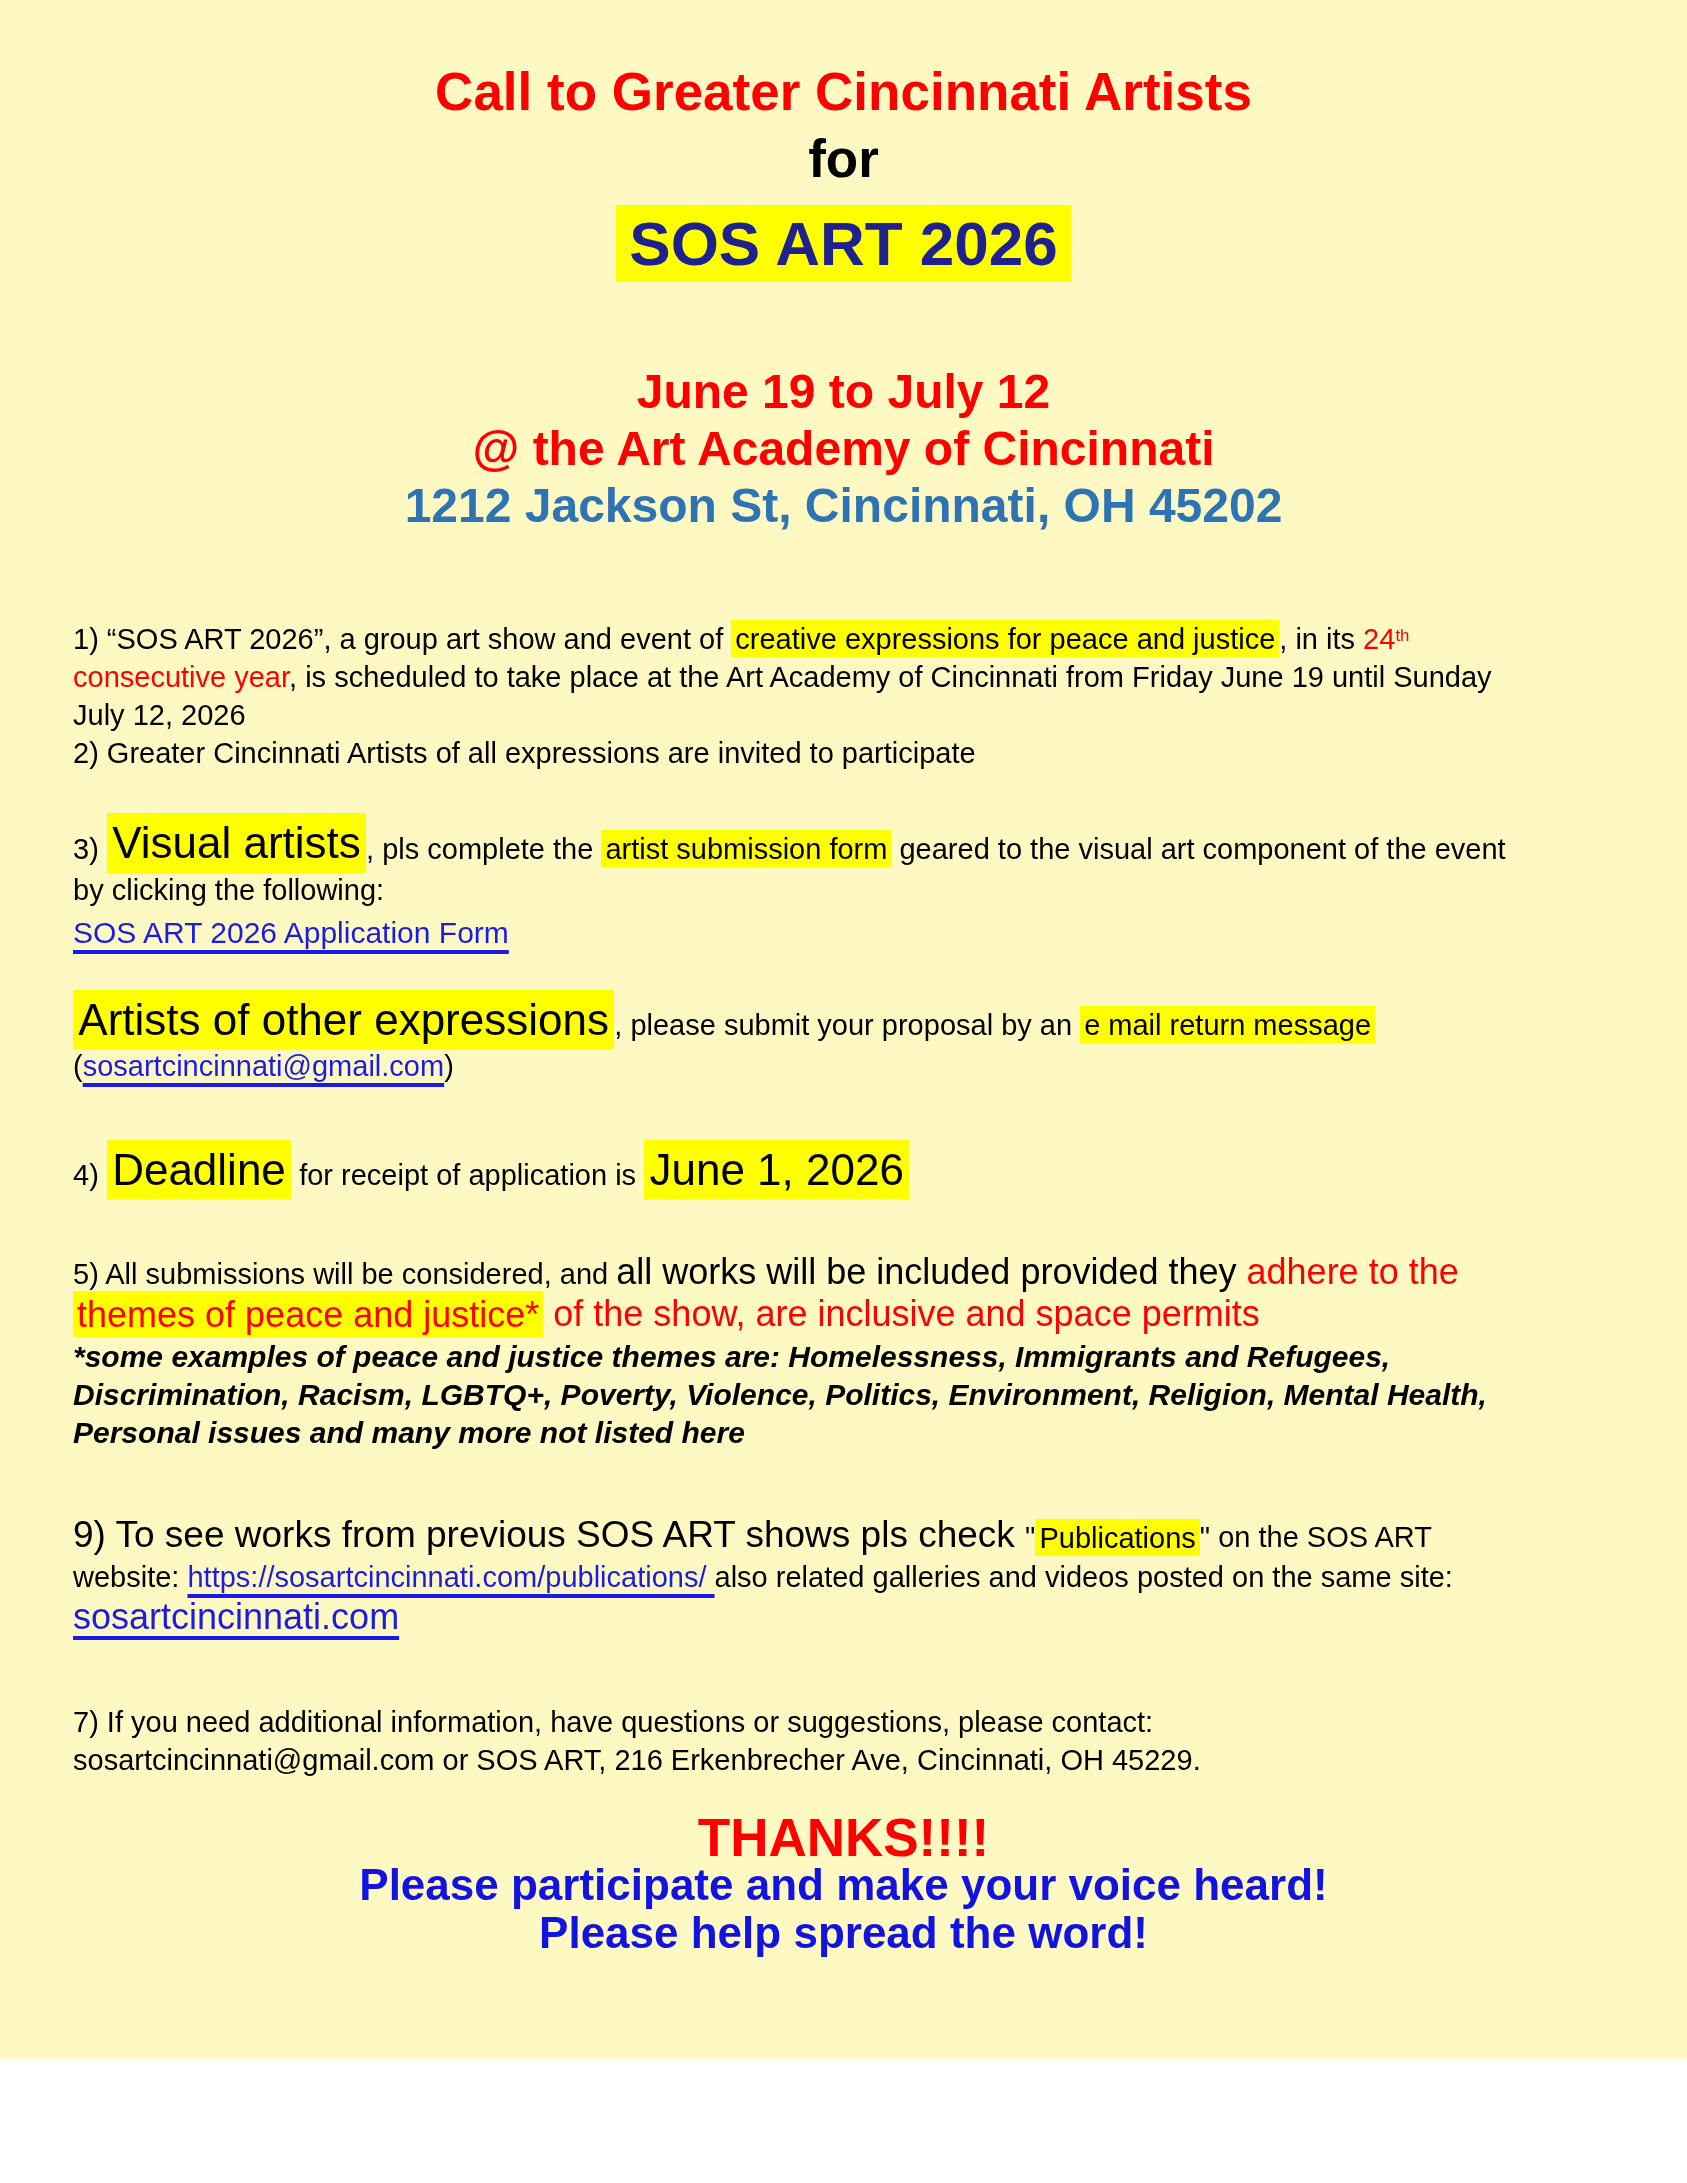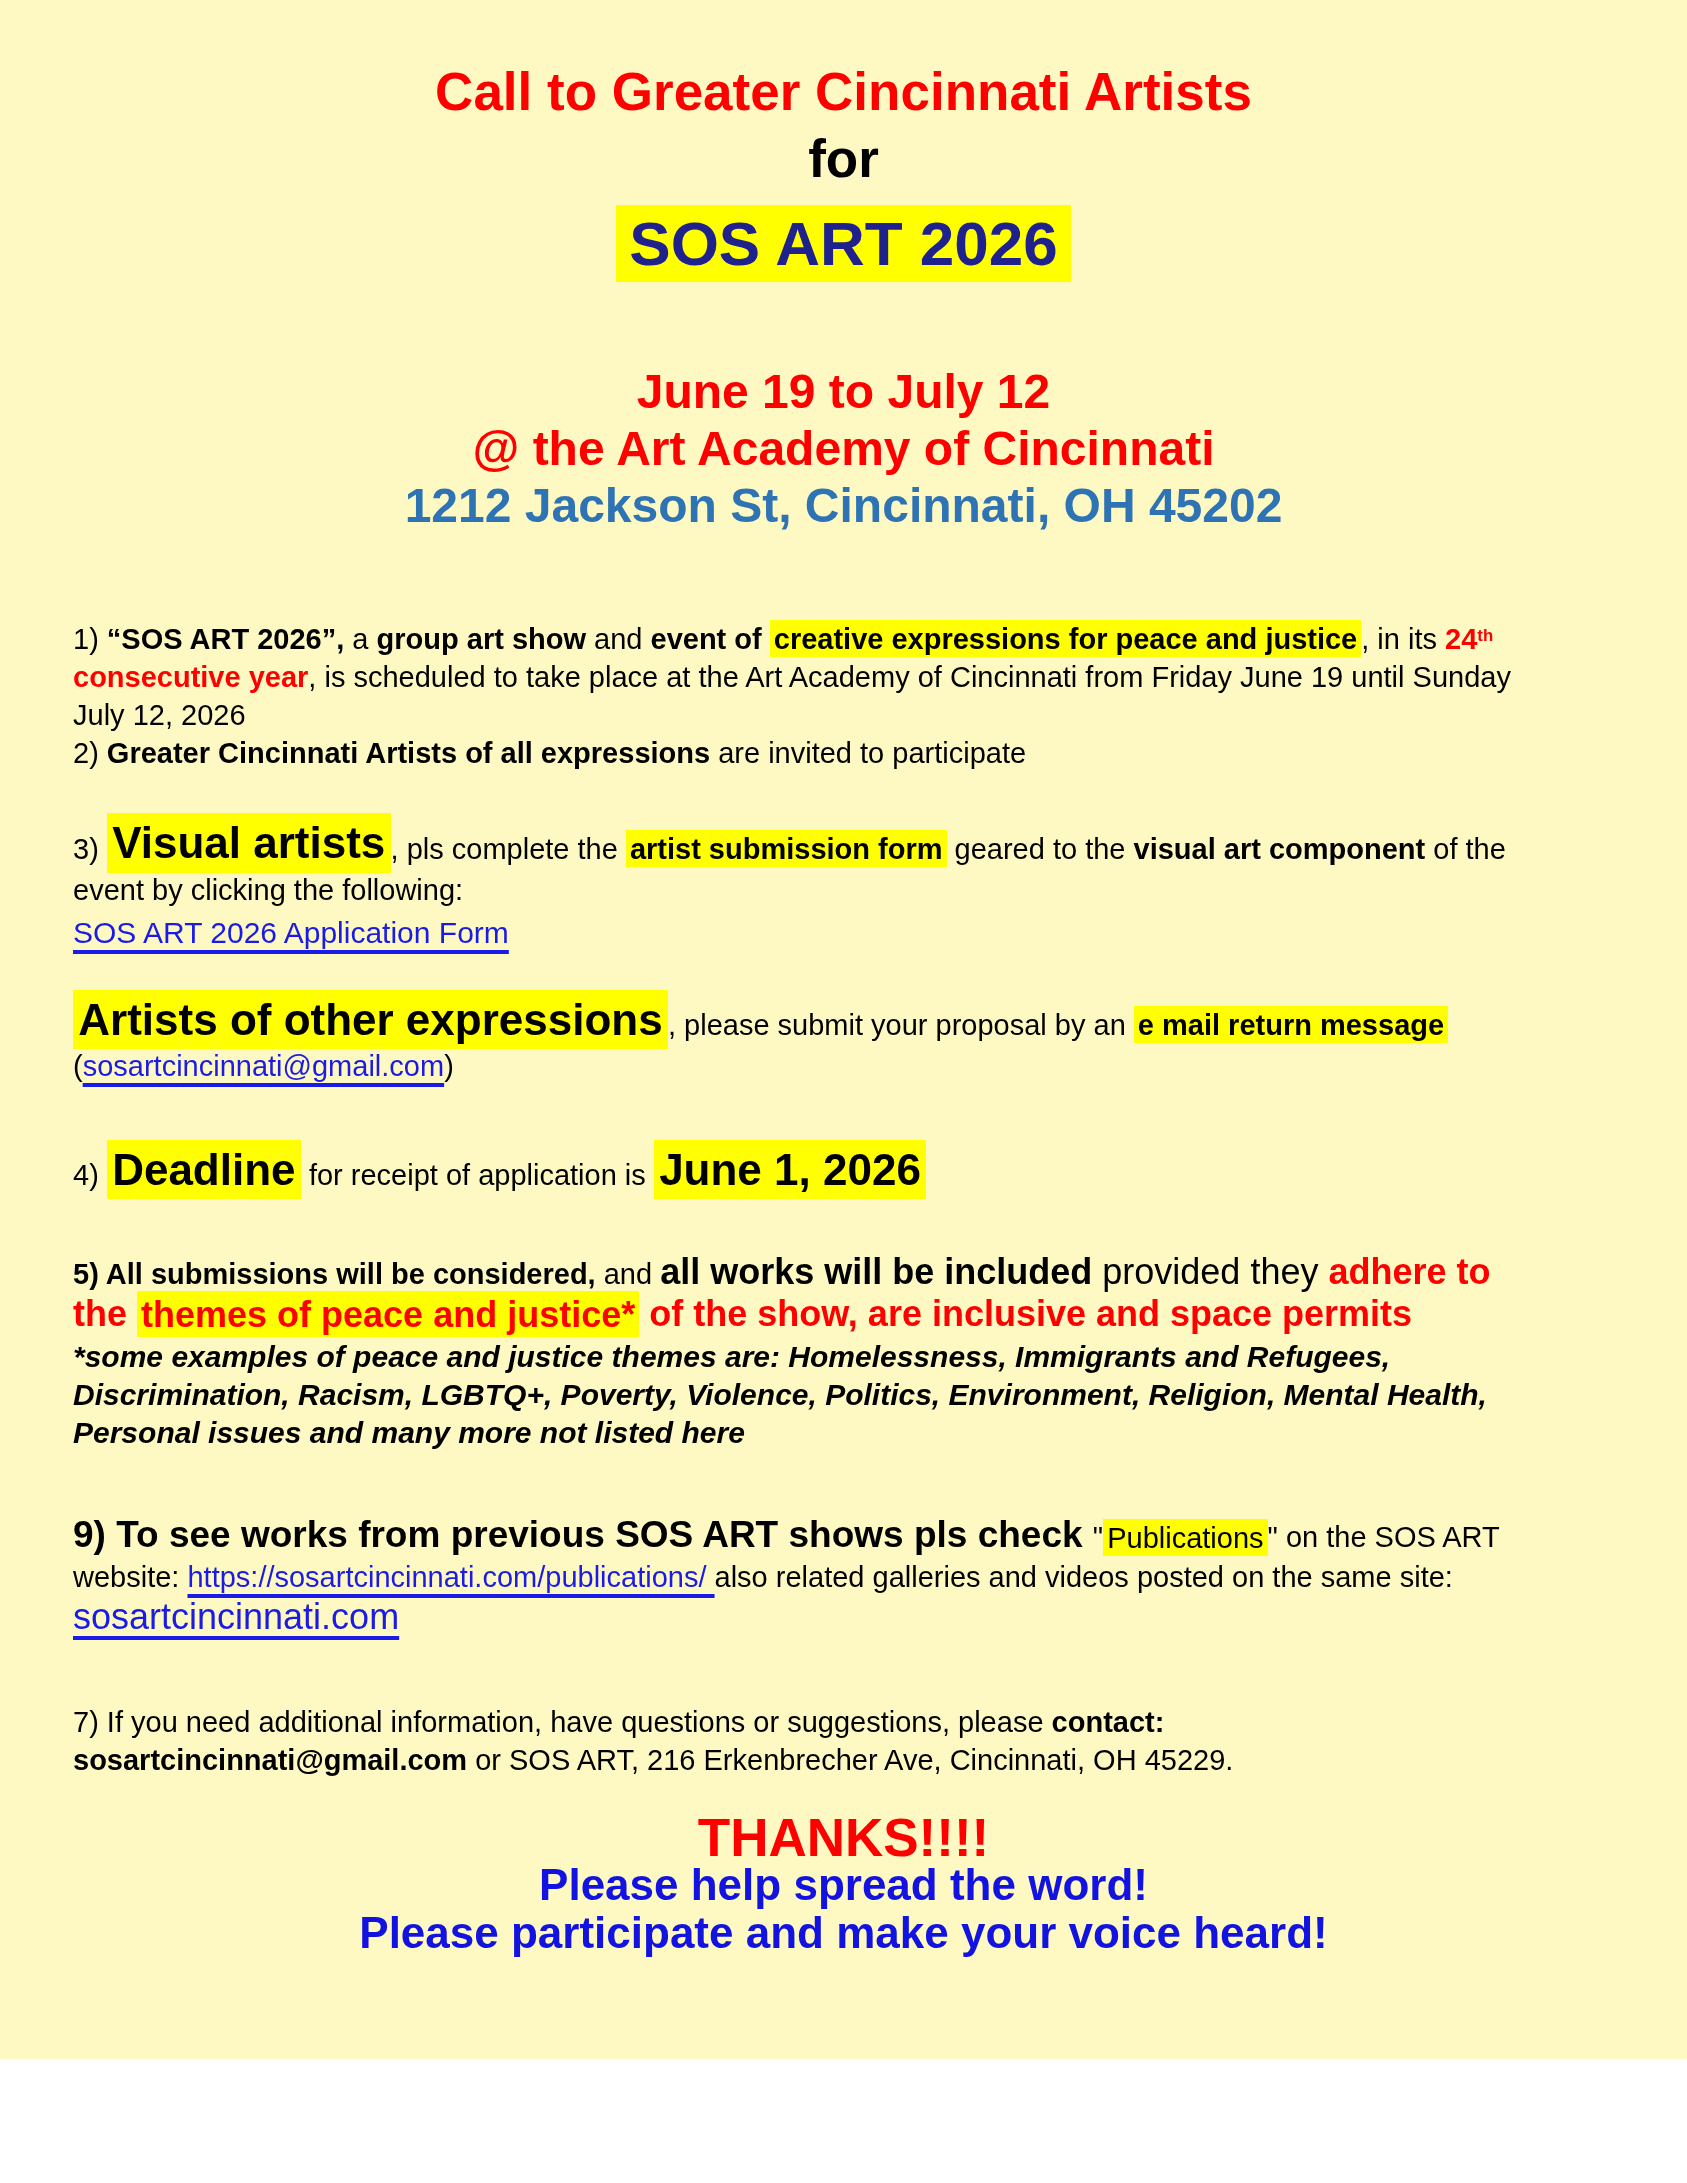--- a/index.html
+++ b/index.html
@@ -29,21 +29,21 @@
   .p2{}
   .p3{margin-top:44px;}
   .link-line{margin-top:5.3px;}
   .p-other{margin-top:40px;}
   .p4{margin-top:57px;}
   .p5{margin-top:54px;}
   .note{font-size:30px;line-height:38px;font-weight:bold;font-style:italic;margin-top:2.6px;}
   .p6{margin-top:60px;}
   .p7{margin-top:65px;}
   
-  .b{font-weight:bold;}
+  .b{font-weight:normal;}
   .red{color:#FF0000;}
   .hl{background:#FFFF00;padding:2.6px 4px;}
   .big{font-size:44px;line-height:1.25;}
   .big.hl{padding:5.3px 5.3px;}
   .mid{font-size:36px;line-height:1.18;}
   .lead6{font-size:37px;line-height:1.22;}
   sup{font-size:58%;line-height:0;vertical-align:baseline;position:relative;top:-0.45em;}
   a.link{
     color:#1B1BE6;cursor:pointer;
     text-decoration:underline;text-decoration-thickness:4px;text-underline-offset:6.6px;
@@ -88,18 +88,18 @@
     <p class="note">*some examples of peace and justice themes are: Homelessness, Immigrants and Refugees, Discrimination, Racism, LGBTQ+, Poverty, Violence, Politics, Environment, Religion, Mental Health, Personal issues and many more not listed here</p>
 
     <p class="body p6"><span class="b lead6">9) To see works from previous SOS ART shows pls check </span><span>"</span><span class="hl">Publications</span><span>" on the SOS ART website: </span><a class="link" href="#">https://sosartcincinnati.com/publications/ </a><span>also related galleries and videos posted on the same site: </span><a class="link mid" href="#">sosartcincinnati.com</a></p>
 
     <p class="body p7"><span>7) If you need additional information, have questions or suggestions, please </span><span class="b">contact: sosartcincinnati@gmail.com</span><span> or SOS ART, 216 Erkenbrecher Ave, Cincinnati, OH 45229.</span></p>
 
   </main>
 
   <footer class="center">
     <div class="thanks">THANKS!!!!</div>
+    <div class="blue-line">Please participate and make your voice heard!</div>
     <div class="blue-line">Please help spread the word!</div>
-    <div class="blue-line">Please participate and make your voice heard!</div>
   </footer>
 
 </div>
 
 
 </body></html>

